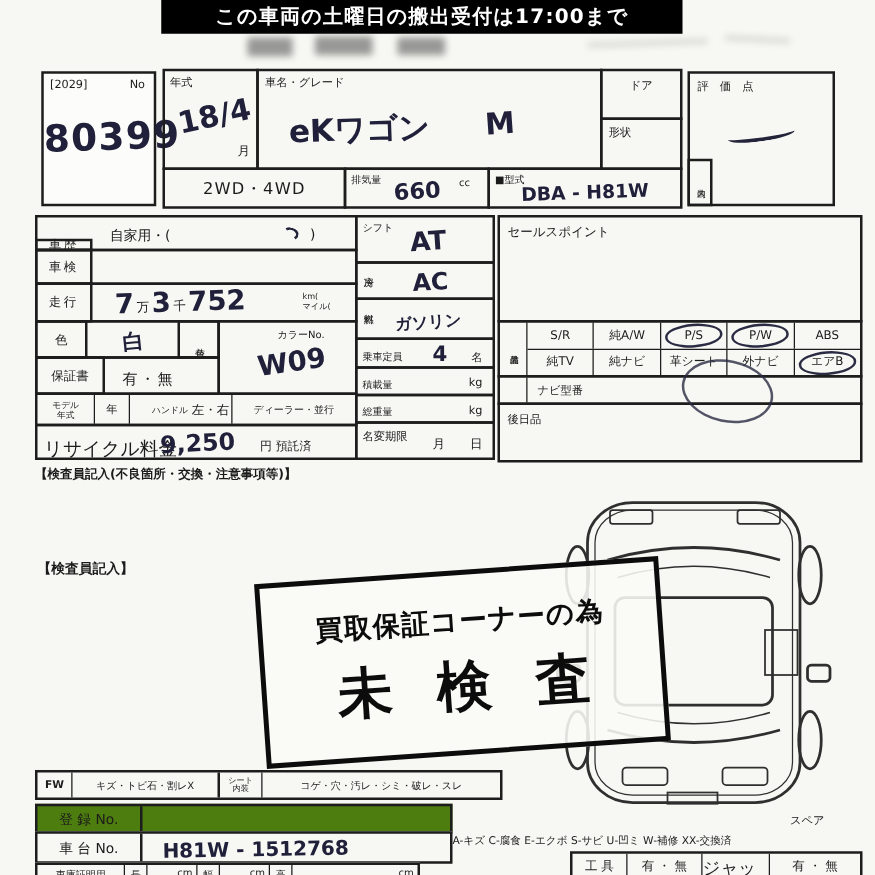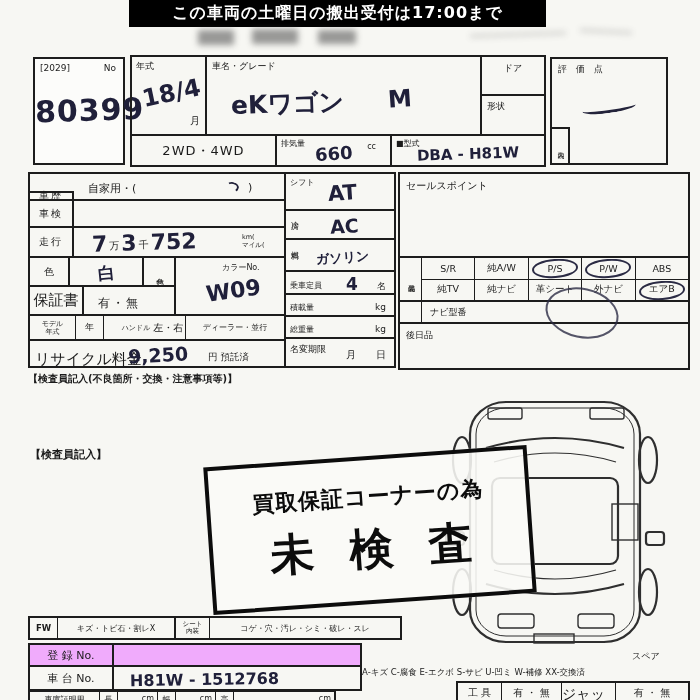--- a/index.html
+++ b/index.html
@@ -120,21 +120,21 @@
       <span class="vt" style="font-size:8px;line-height:1;">色替</span>
     </div>
   </div>
 
   <div class="c" style="left:174px;top:256px;width:112px;height:60px;">
     <span class="t" style="left:6px;top:4px;font-size:8px;margin-left:40px;">カラーNo.</span>
     <span class="t hw" style="left:30px;top:20px;font-size:22px;transform:rotate(-8deg);">W09</span>
   </div>
 
   <div class="c" style="left:28px;top:285px;width:148px;height:31px;">
-    <div class="lab" style="width:56px;font-size:15px;">
+    <div class="lab" style="width:56px;font-size:10px;">
       <span>保証書</span>
     </div>
     <span class="t" style="left:68px;top:8px;font-size:12px;letter-spacing:2px;">有・無</span>
   </div>
 
   <div class="c" style="left:28px;top:314px;width:258px;height:27px;">
     <div style="display:flex;height:100%;">
       <div style="width:46px;border-right:1px solid #1d1d1d;display:flex;flex-direction:column;align-items:center;justify-content:center;font-size:7px;line-height:8px;">
         <span>モデル</span>
         <span>年式</span>
@@ -302,21 +302,21 @@
       <div style="width:34px;border-right:1px solid #1d1d1d;display:flex;flex-direction:column;align-items:center;justify-content:center;font-size:6.5px;line-height:7.5px;">
         <span>シート</span>
         <span>内装</span>
       </div>
       <div style="flex:1;display:flex;align-items:center;justify-content:center;font-size:8px;">
         <span>コゲ・穴・汚レ・シミ・破レ・スレ</span>
       </div>
     </div>
   </div>
 
-  <div class="c" style="left:28px;top:643px;width:334px;height:24px;z-index:2;background:#f0abfc;">
+  <div class="c" style="left:28px;top:643px;width:334px;height:24px;z-index:2;background:#4d7c0f;">
     <div class="lab" style="width:84px;font-size:11px;border-width:0 2px 0 0;left:0;top:0;bottom:0;">
       <span>登 録 No.</span>
     </div>
   </div>
 
   <div class="c" style="left:28px;top:665px;width:334px;height:26px;z-index:2;background:#f7f7f3;">
     <div class="lab" style="width:84px;font-size:11px;border-width:0 2px 0 0;left:0;top:0;bottom:0;">
       <span>車 台 No.</span>
     </div>
     <span class="t hw" style="left:100px;top:3px;font-size:16px;transform:rotate(-1deg);">H81W - 1512768</span>

